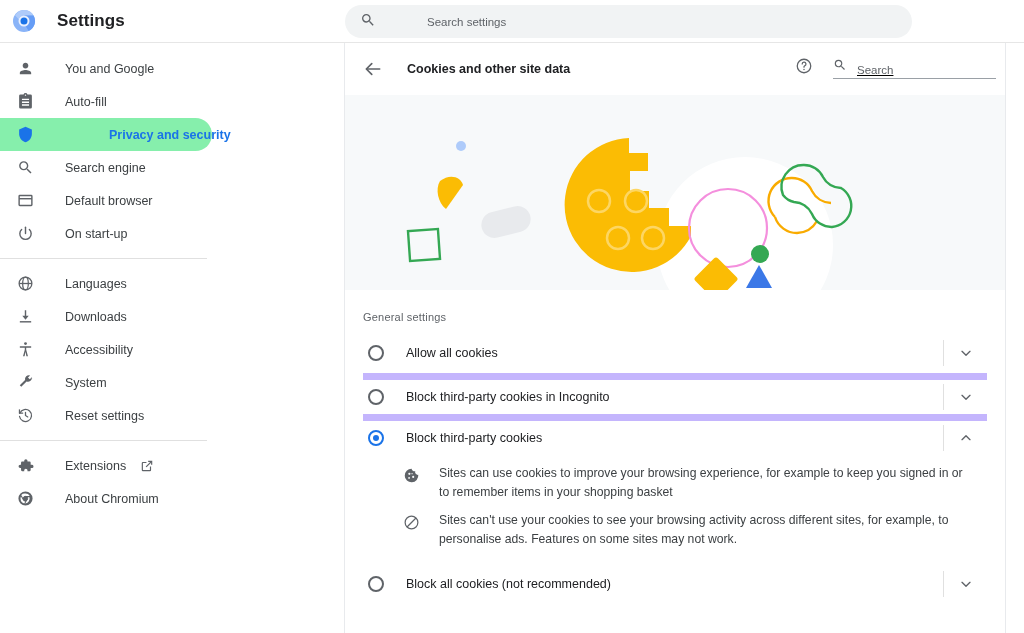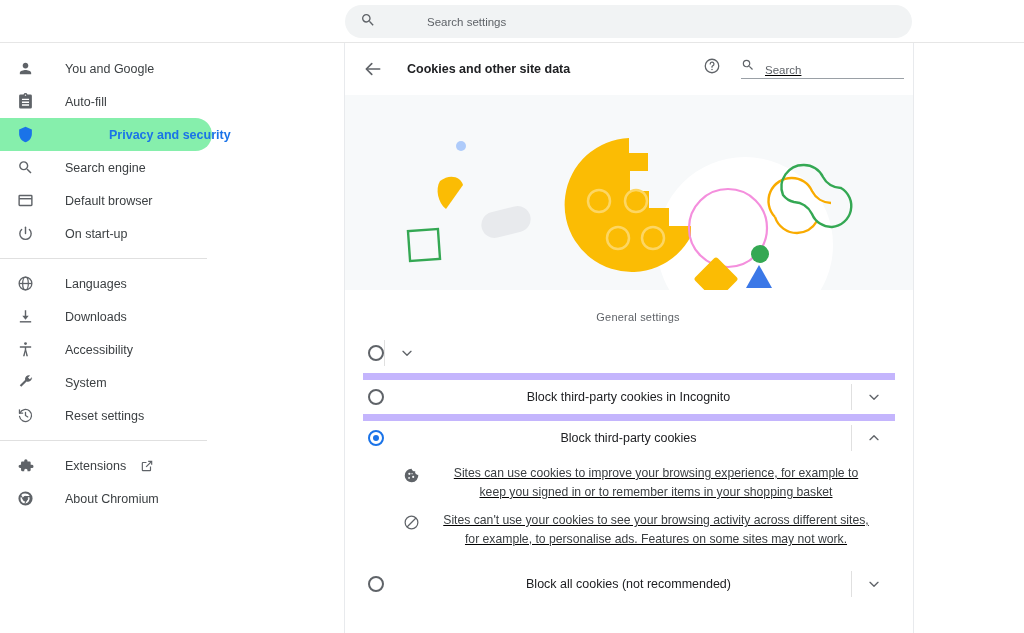--- a/index.html
+++ b/index.html
@@ -58,25 +58,24 @@
   .nav-item.active .lbl { color: #1a73e8; font-weight: bold; }
   .nav-item.active .ic svg { fill: #1a73e8; }
   .nav-item .ext { margin-left: 14px; display: flex; align-items: center; }
   .nav-sep {
     height: 1px; background: #e0e0e0; margin: 8px 0 8px 0; width: 207px;
   }
 
   
   .card {
     position: absolute; left: 344px; top: 43px;
-    width: 570px; min-height: 590px;
+    width: 662px; min-height: 590px;
     background: #ffffff;
     border-left: 1px solid #e8eaed;
     border-right: 1px solid #e8eaed;
-    text-align: center;
   }
   .card-head {
     height: 52px; display: flex; align-items: center; padding: 0 0 0 18px;
     position: relative;
   }
   .back-arrow { width: 20px; height: 20px; cursor: pointer; }
   .card-title {
     margin-left: 24px; font-size: 12.5px; color: #202124; font-weight: bold;
   }
   .head-right {
@@ -121,40 +120,52 @@
   }
   .opt-label {
     margin-left: 22px; font-size: 12.5px; color: #202124; flex: 1;
   }
   .chev-wrap {
     width: 44px; display: flex; align-items: center; justify-content: center;
     border-left: 1px solid #e0e0e0; height: 26px;
   }
 
   
-  .expanded { margin: 0 18px; padding: 0 0 14px 0; text-decoration: underline; }
+  .expanded { margin: 0 18px; padding: 0 0 14px 0; }
   .desc {
     display: flex; align-items: flex-start; padding: 9px 0 0 0;
   }
   .desc .dic {
     width: 20px; flex: 0 0 20px; margin-left: 38px; margin-top: 3px;
     display: flex; justify-content: center;
   }
   .desc .dtxt {
     margin-left: 18px; font-size: 12.2px; color: #3c4043;
     line-height: 19px; padding-right: 22px;
   }
   .list-wrap { position: relative; }
 </style>
 </head>
 <body>
 
 <div class="app">
 
   <div class="topbar">
+    <div class="brand">
+      <span>
+        <svg class="chrome-logo" viewBox="0 0 48 48">
+          <circle cx="24" cy="24" r="22" fill="#8ab4f8"></circle>
+          <path d="M24 2a22 22 0 0 1 19 11H24a11 11 0 0 0-10.4 7.4L6.2 13A22 22 0 0 1 24 2z" fill="#aecbfa"></path>
+          <path d="M43 13a22 22 0 0 1-9.6 31.2L24 29a11 11 0 0 0 0-16z" fill="#669df6"></path>
+          <circle cx="24" cy="24" r="11" fill="#e8f0fe"></circle>
+          <circle cx="24" cy="24" r="7" fill="#1a73e8"></circle>
+        </svg>
+      </span>
+      <span class="app-title">Settings</span>
+    </div>
 
     <div class="search-settings">
       <span class="mag">
         <svg width="16" height="16" viewBox="0 0 24 24" fill="#5f6368">
           <path d="M15.5 14h-.79l-.28-.27A6.47 6.47 0 0 0 16 9.5 6.5 6.5 0 1 0 9.5 16c1.61 0 3.09-.59 4.23-1.57l.27.28v.79l5 4.99L20.49 19l-4.99-5zm-6 0C7.01 14 5 11.99 5 9.5S7.01 5 9.5 5 14 7.01 14 9.5 11.99 14 9.5 14z"></path>
         </svg>
       </span>
       <span class="ph">Search settings</span>
     </div>
   </div>
@@ -367,20 +378,21 @@
         <path d="M438 100 a22 22 0 0 1 21 -30 a21 21 0 0 1 19 12 a20 20 0 0 0 18 11 a21 21 0 0 1 -9 39 a21 21 0 0 1 -20 -13 a21 21 0 0 0 -18 -12 a19 19 0 0 1 -11 -7 z" fill="none" stroke="#34a853" stroke-width="2.4"></path>
       </svg>
     </div>
 
     <div class="section-label">General settings</div>
 
     <div class="list-wrap">
 
       <div class="opt-row opt-first">
         <span class="radio"></span>
+        <span class="opt-label">Allow all cookies</span>
         <span class="chev-wrap">
           <svg width="16" height="16" viewBox="0 0 24 24" fill="none" stroke="#5f6368" stroke-width="2" stroke-linecap="round" stroke-linejoin="round">
               <polyline points="6,9.5 12,15.5 18,9.5"></polyline>
             </svg>
         </span>
       </div>
 
       <div class="opt-row">
         <span class="radio"></span>
         <span class="opt-label">Block third-party cookies in Incognito</span>

